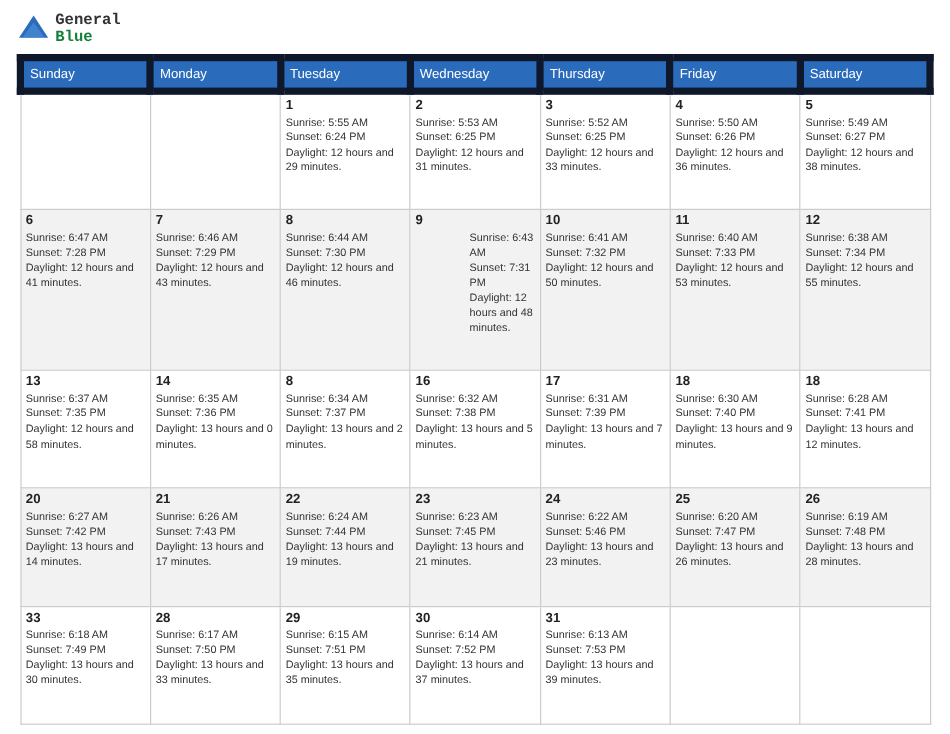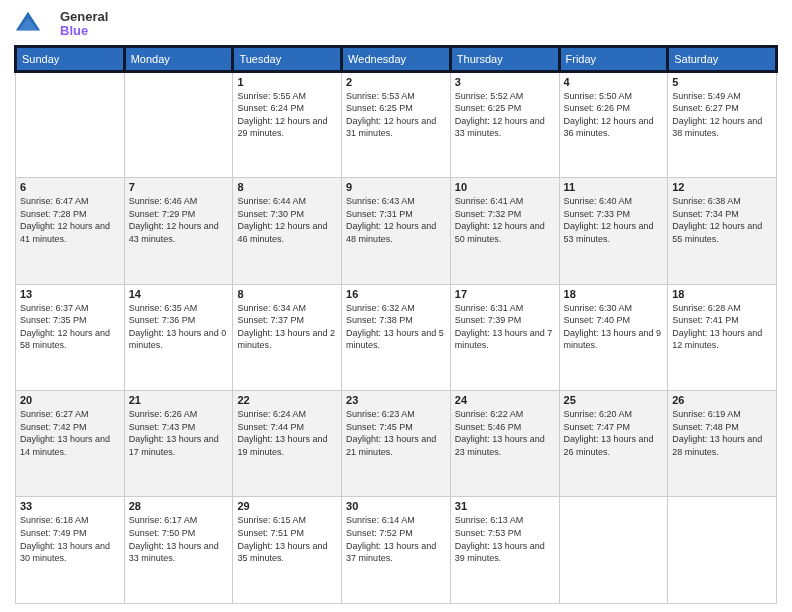--- a/index.html
+++ b/index.html
@@ -18,37 +18,38 @@
       flex-direction: column;
     }
     .header {
       display: flex;
       justify-content: space-between;
       align-items: flex-start;
       margin-bottom: 6px;
     }
     .logo {
       display: flex;
-      align-items: flex-start;
-      gap: 18px;
+      align-items: flex-end;
+      gap: 4px;
+      font-family: Liberation Mono, monospace;
     }
     .logo-text {
       display: flex;
       flex-direction: column;
       line-height: 1.1;
     }
     .logo-general {
       font-size: 13px;
       font-weight: bold;
       color: #333;
     }
     .logo-blue {
       font-size: 13px;
       font-weight: bold;
-      color: #8b5cf6;
+      color: #15803d;
     }
     .logo-icon {
       width: 28px;
       height: 28px;
     }
     .title-block {
       text-align: right;
     }
     .title-month {
       font-size: 32px;
@@ -66,21 +67,21 @@
       width: 100%;
       font-size: 9.5px;
     }
     .calendar th {
       background: #2a6bbb;
       color: #fff;
       text-align: left;
       padding: 5px 5px;
       font-size: 11px;
       font-weight: normal;
-      border: 3px solid #0f172a;
+      border: 6px solid #0f172a;
     }
     .calendar td {
       border: 1px solid #ccc;
       vertical-align: top;
       padding: 3px 4px;
       width: calc(100% / 7);
       height: 80px;
     }
     .day-num {
       font-size: 11px;
@@ -186,21 +187,21 @@
 Daylight: 12 hours and 43 minutes.</div>
           </td>
           <td>
             <span class="day-num">8</span>
             <div class="day-info" style="white-space: pre-line;">Sunrise: 6:44 AM
 Sunset: 7:30 PM
 Daylight: 12 hours and 46 minutes.</div>
           </td>
           <td>
             <span class="day-num">9</span>
-            <div class="day-info" style="white-space: pre-line;">Sunrise: 6:43 AM
+            <div class="day-info" style="white-space: pre-line; margin-left: 45px;">Sunrise: 6:43 AM
 Sunset: 7:31 PM
 Daylight: 12 hours and 48 minutes.</div>
           </td>
           <td>
             <span class="day-num">10</span>
             <div class="day-info" style="white-space: pre-line;">Sunrise: 6:41 AM
 Sunset: 7:32 PM
 Daylight: 12 hours and 50 minutes.</div>
           </td>
           <td>

